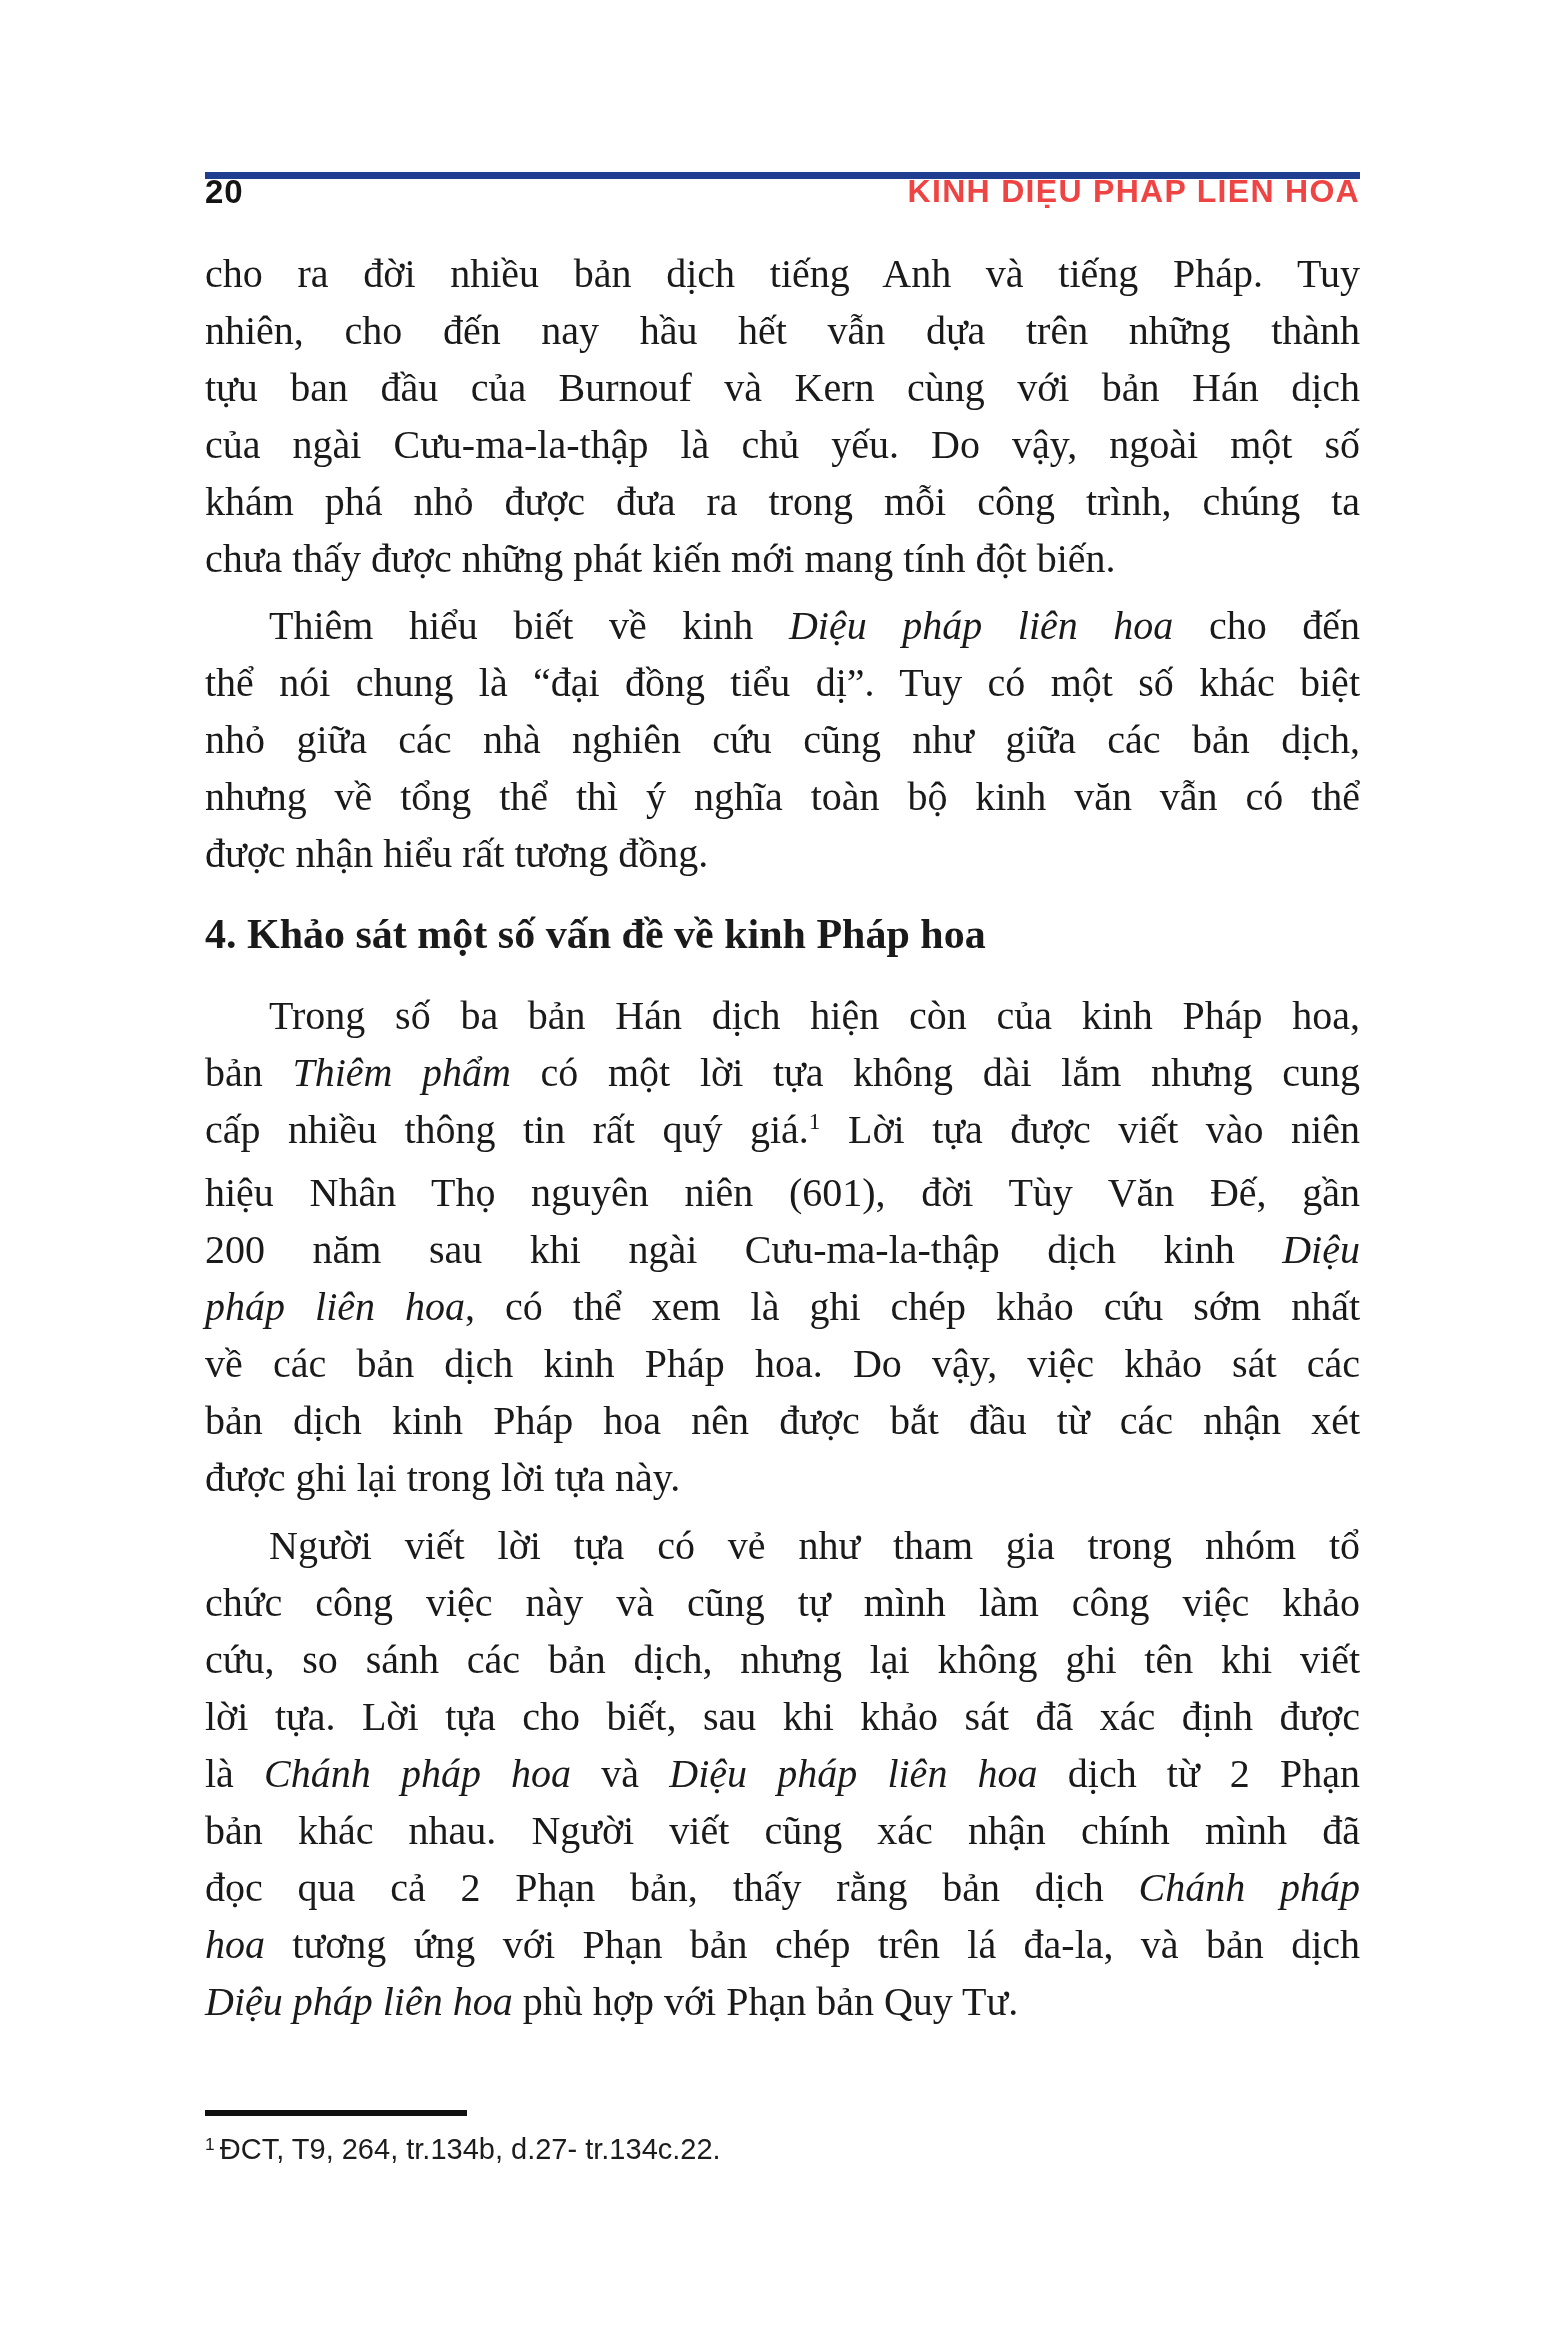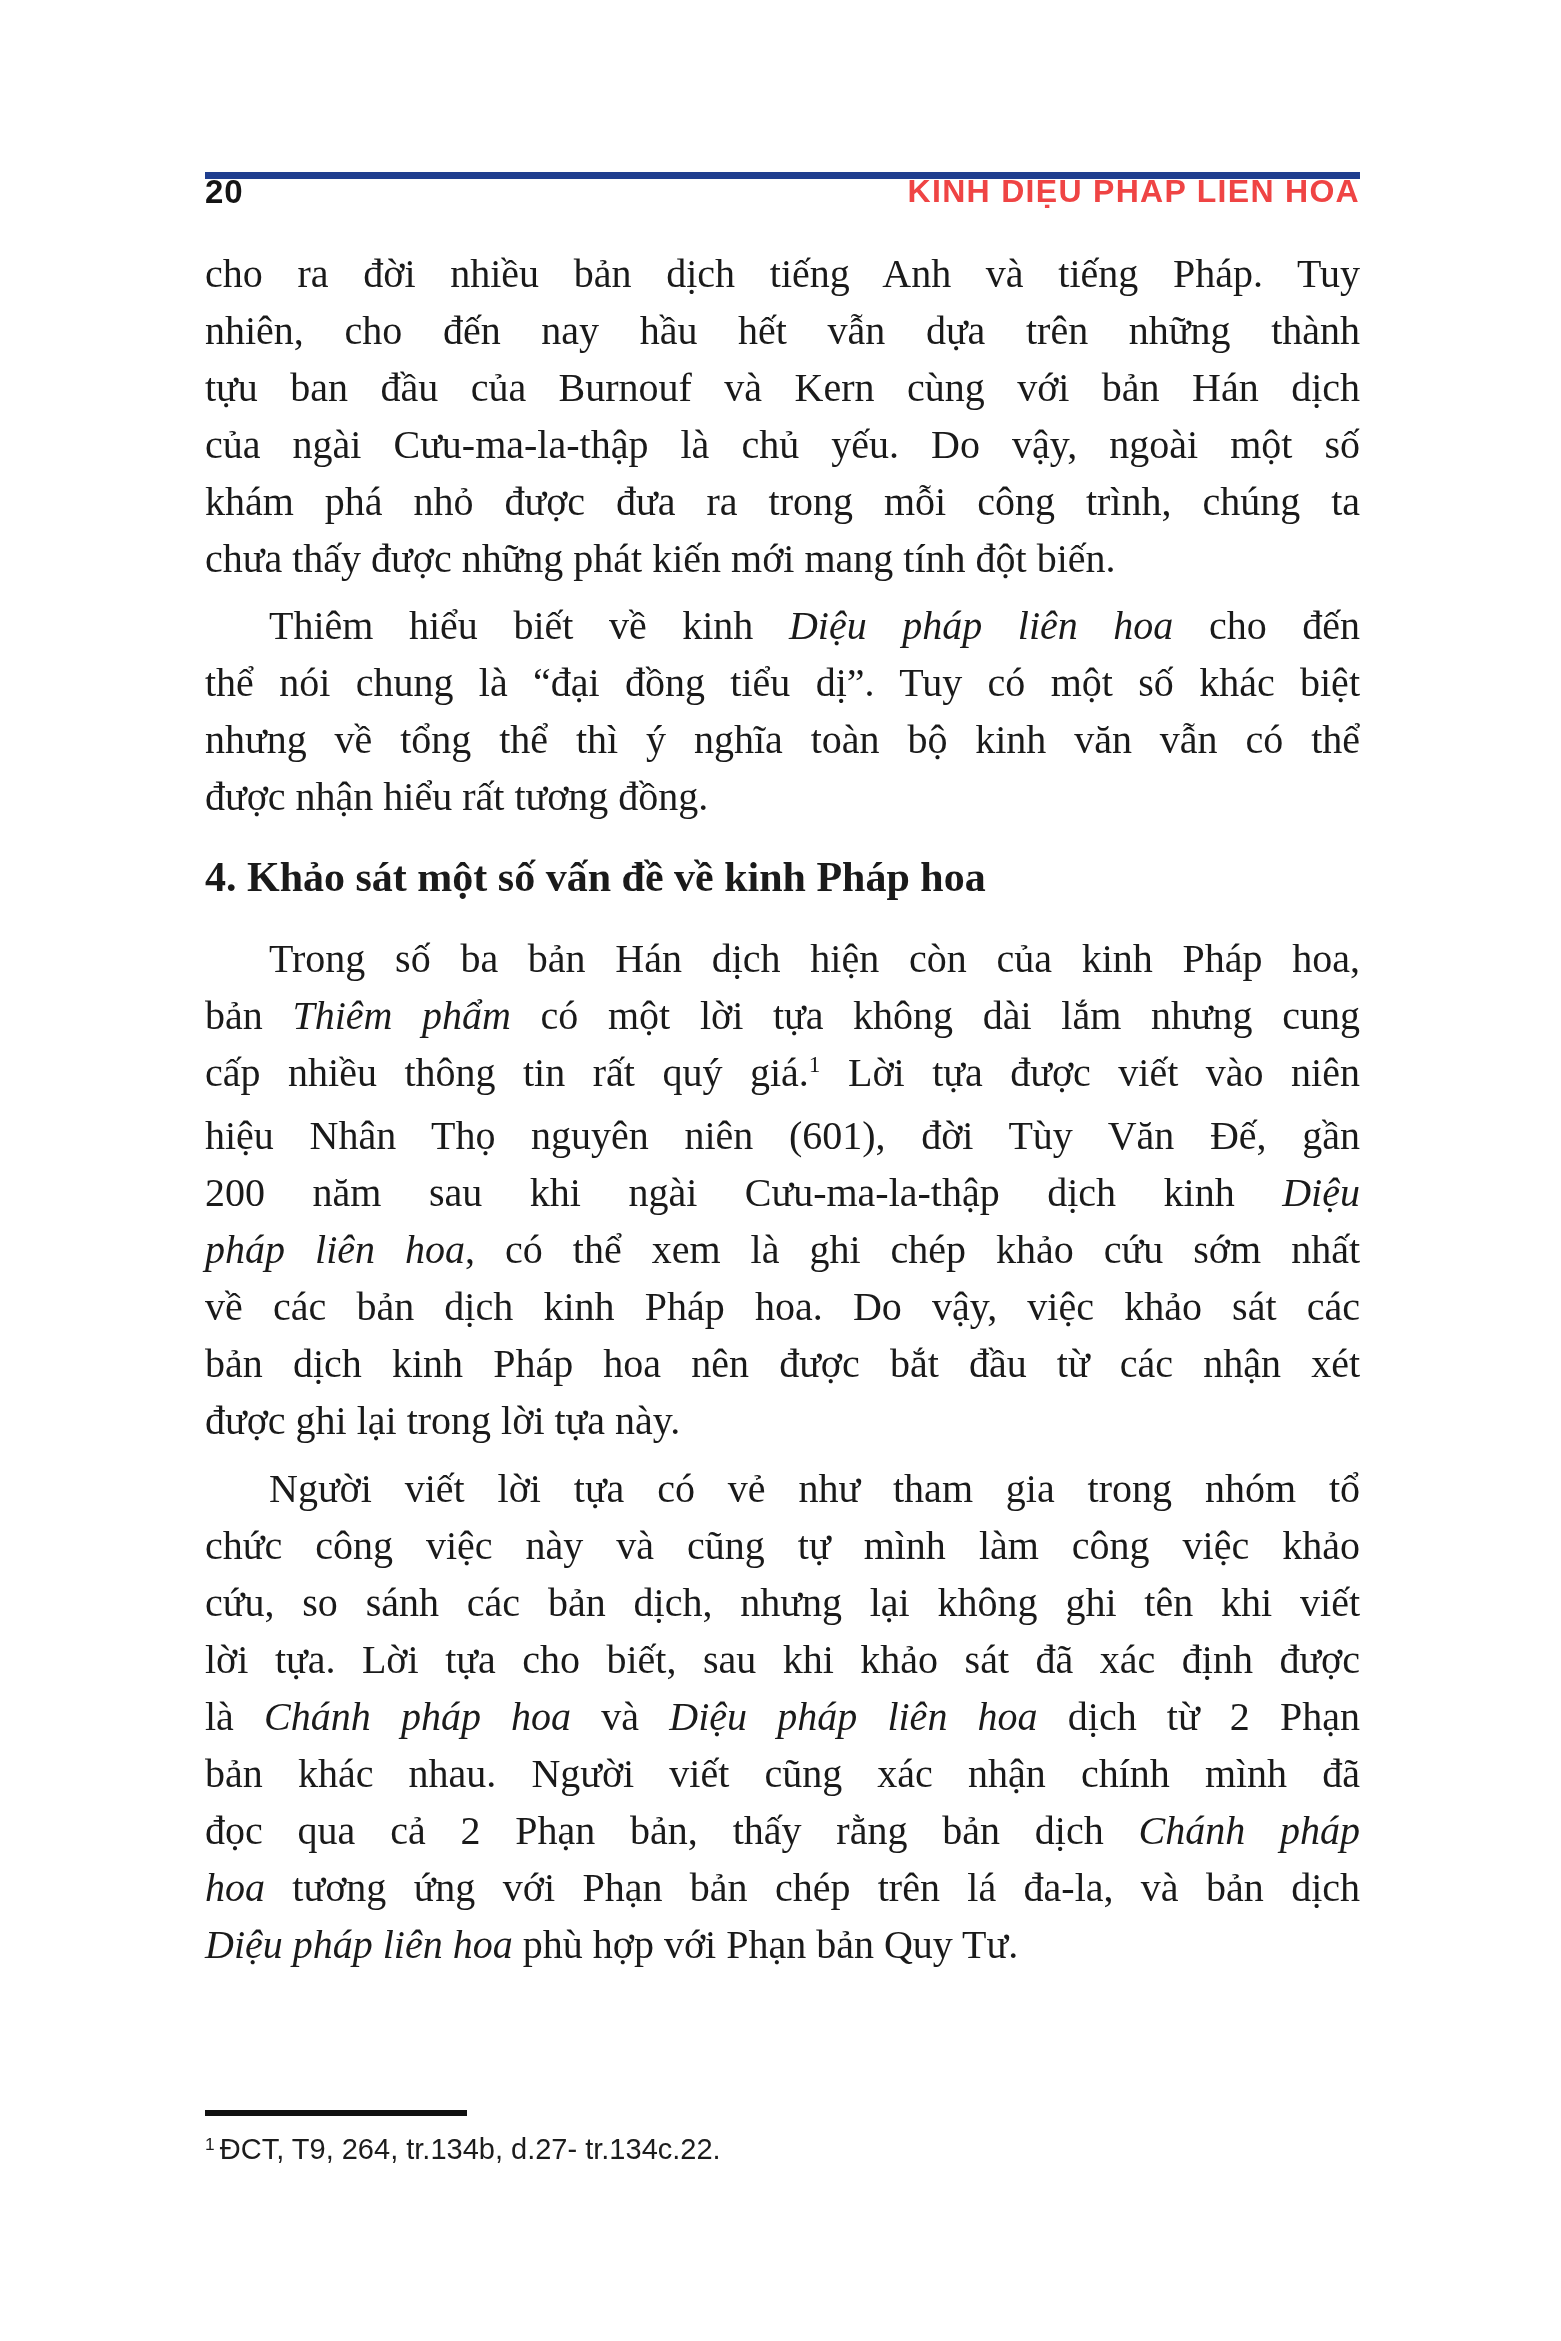--- a/index.html
+++ b/index.html
@@ -70,20 +70,21 @@
         <div class="line"><span>cho ra đời nhiều bản dịch tiếng Anh và tiếng Pháp. Tuy</span></div>
         <div class="line"><span>nhiên, cho đến nay hầu hết vẫn dựa trên những thành</span></div>
         <div class="line"><span>tựu ban đầu của Burnouf và Kern cùng với bản Hán dịch</span></div>
         <div class="line"><span>của ngài Cưu-ma-la-thập là chủ yếu. Do vậy, ngoài một số</span></div>
         <div class="line"><span>khám phá nhỏ được đưa ra trong mỗi công trình, chúng ta</span></div>
         <div class="line lastline"><span>chưa thấy được những phát kiến mới mang tính đột biến.</span></div>
       </div>
       <div class="para">
         <div class="line indent"><span>Thiêm hiểu biết về kinh </span><span class="it">Diệu pháp liên hoa</span><span> cho đến</span></div>
         <div class="line"><span>thể nói chung là “đại đồng tiểu dị”. Tuy có một số khác biệt</span></div>
+        <div class="line"><span>nhỏ giữa các nhà nghiên cứu cũng như giữa các bản dịch,</span></div>
         <div class="line"><span>nhưng về tổng thể thì ý nghĩa toàn bộ kinh văn vẫn có thể</span></div>
         <div class="line lastline"><span>được nhận hiểu rất tương đồng.</span></div>
       </div>
       <div class="heading">4. Khảo sát một số vấn đề về kinh Pháp hoa</div>
       <div class="para">
         <div class="line indent"><span>Trong số ba bản Hán dịch hiện còn của kinh Pháp hoa,</span></div>
         <div class="line"><span>bản </span><span class="it">Thiêm phẩm</span><span> có một lời tựa không dài lắm nhưng cung</span></div>
         <div class="line"><span>cấp nhiều thông tin rất quý giá.</span><span class="sup">1</span><span> Lời tựa được viết vào niên</span></div>
         <div class="line"><span>hiệu Nhân Thọ nguyên niên (601), đời Tùy Văn Đế, gần</span></div>
         <div class="line"><span>200 năm sau khi ngài Cưu-ma-la-thập dịch kinh </span><span class="it">Diệu</span></div>

